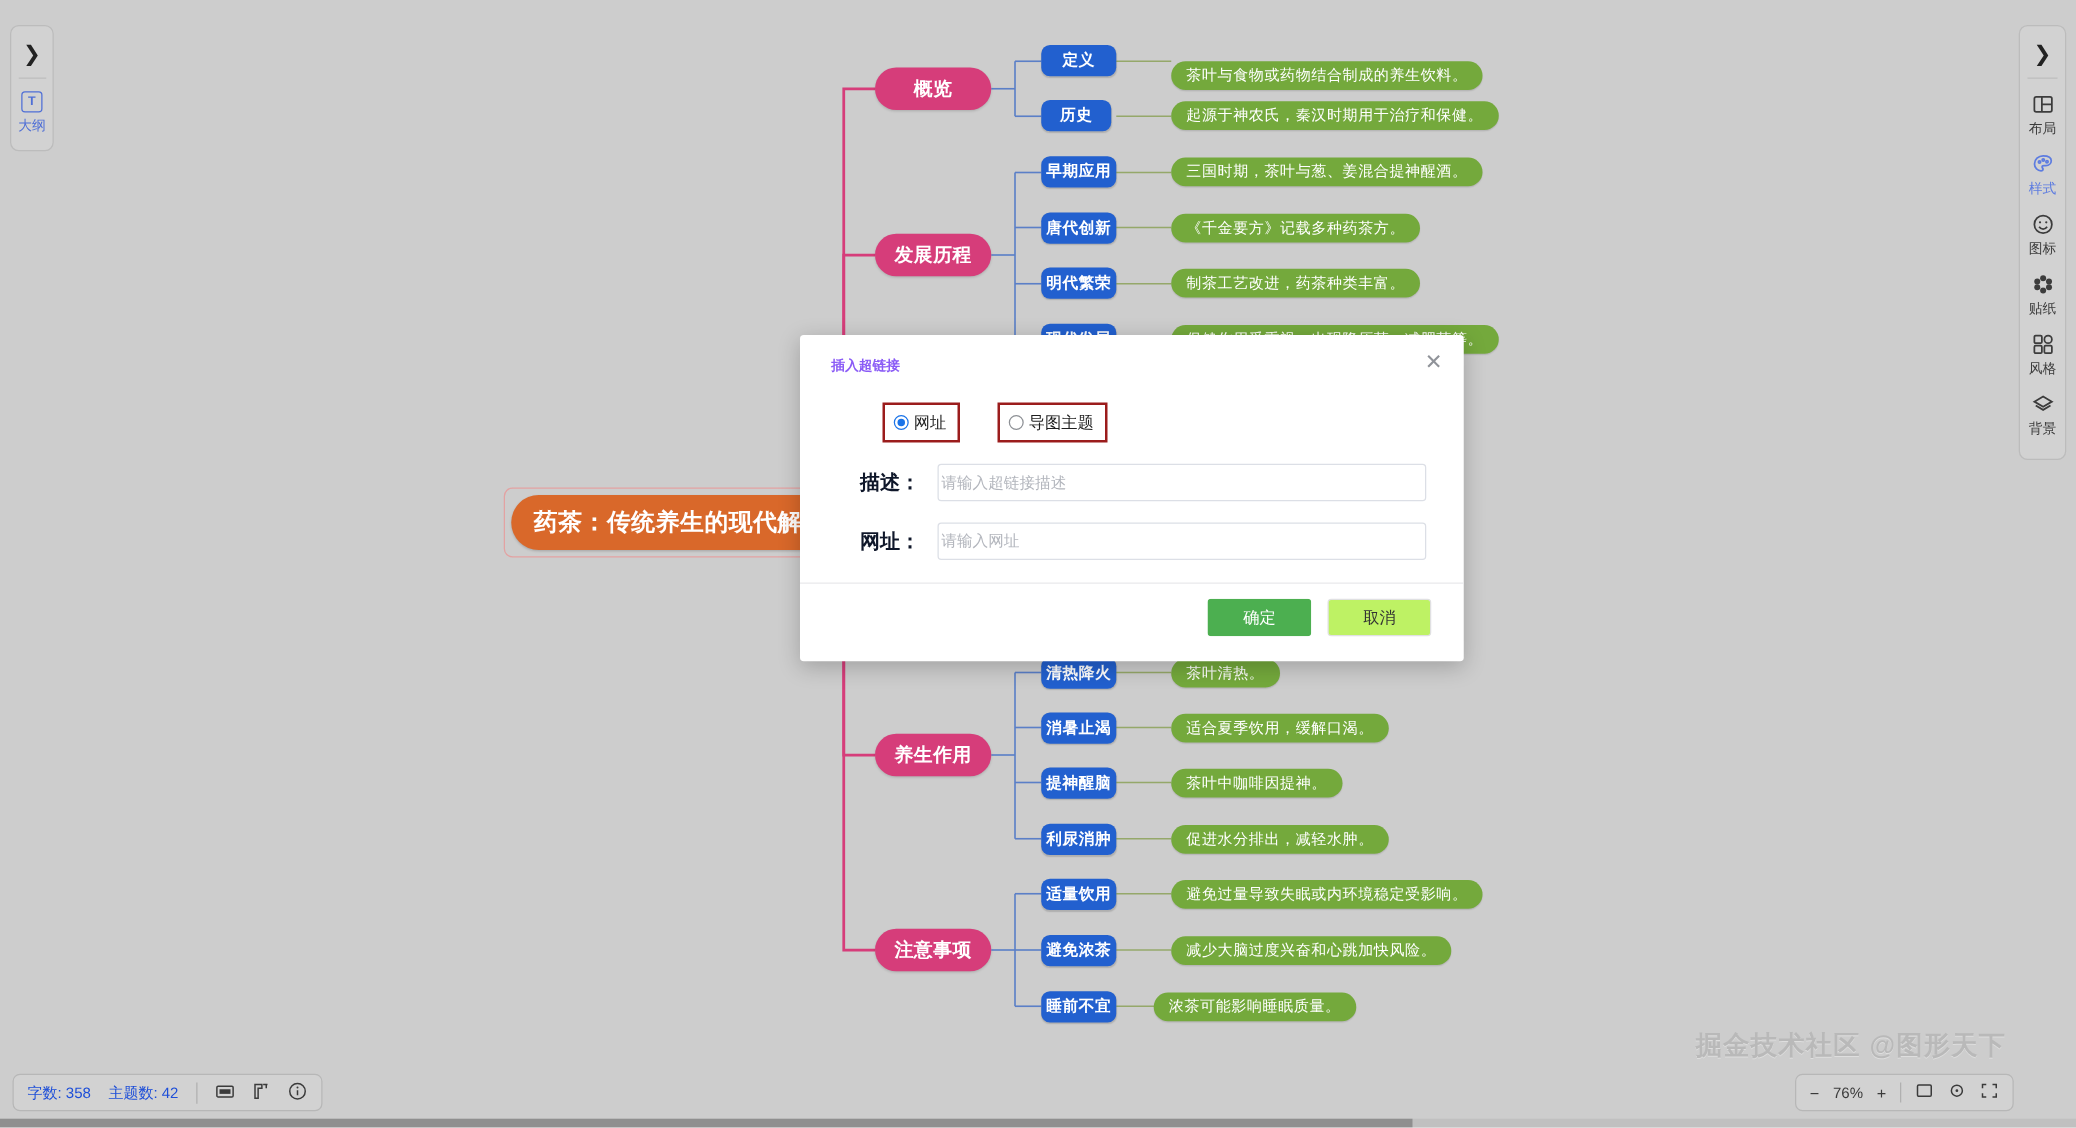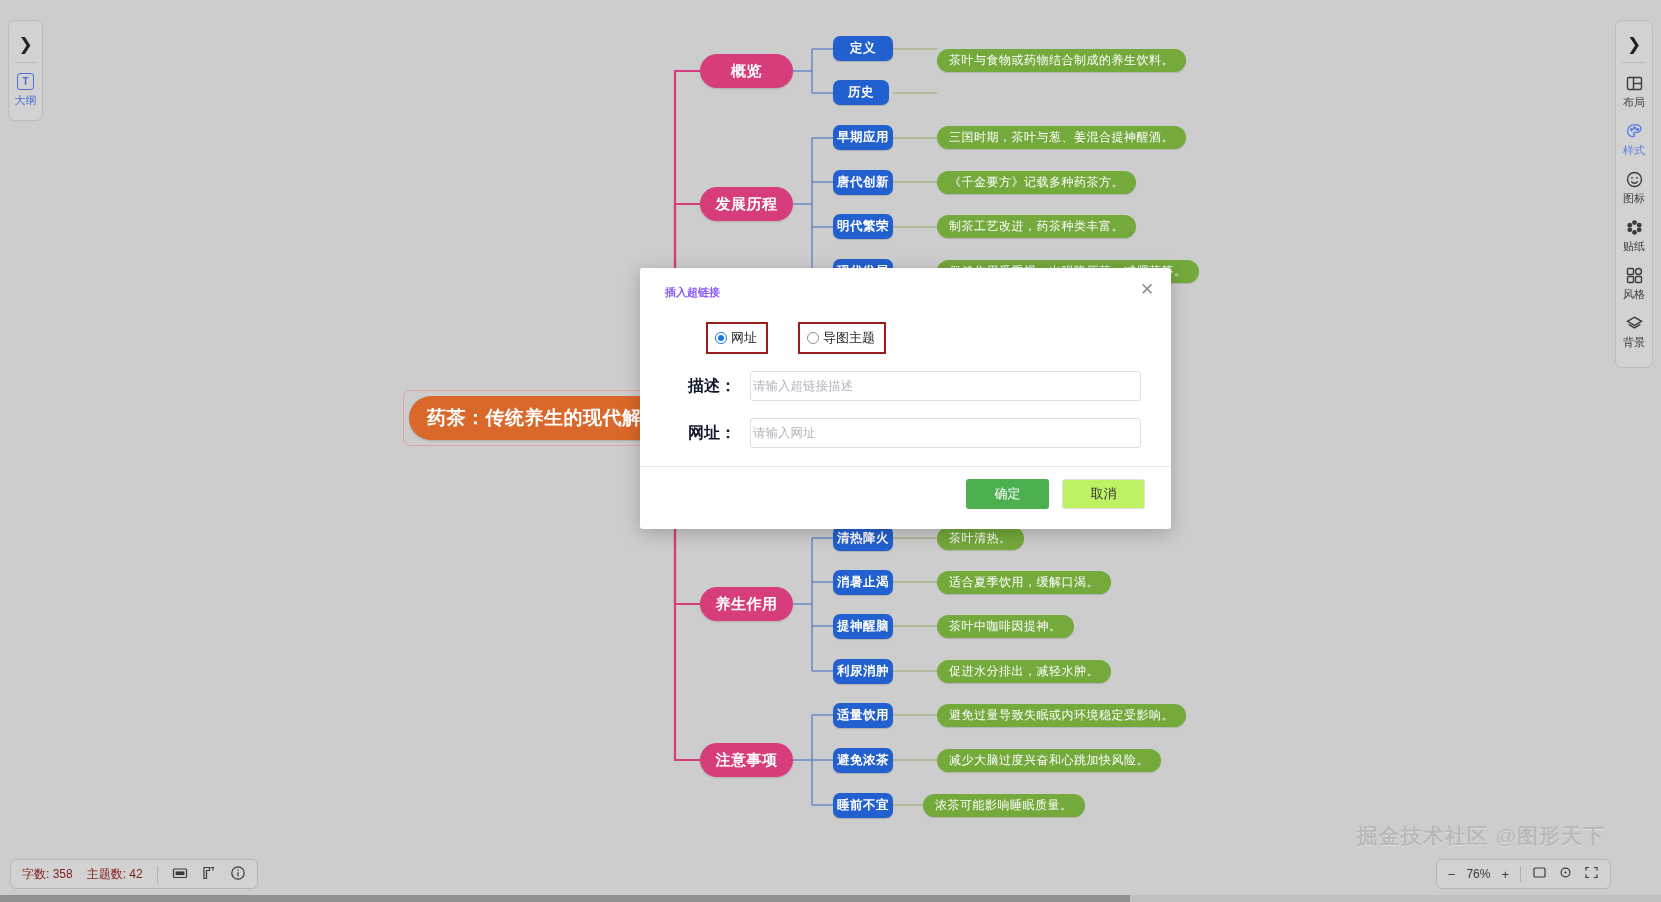--- a/index.html
+++ b/index.html
@@ -125,21 +125,21 @@
 
   
   #statusbar {
     position: absolute; left: 10px; bottom: 13px;
     height: 30px;
     background: #d2d2d2;
     border: 1px solid #b7b7b7;
     border-radius: 6px;
     display: flex; align-items: center;
     padding: 0 11px;
-    font-size: 12px; color: #7f1d1d;
+    font-size: 12px; color: #1d4ed8;
     gap: 14px;
   }
   #statusbar .sdiv { width:1px; height: 17px; background: #b0b0b0; }
   #statusbar .sicons { display:flex; align-items:center; gap: 13px; }
 
   
   #zoombar {
     position: absolute; right: 50px; bottom: 13px;
     height: 30px;
     background: #d2d2d2;
@@ -298,20 +298,21 @@
     </svg>
 
     <div class="root-wrap" style="left:403px; top:390px;">
       <div class="node node-root" style="position:relative;">药茶：传统养生的现代解读</div>
     </div>
 
     <div class="node node-main" style="left:700px; top:54px; width:93px;">概览</div>
     <div class="node node-sub" style="left:833px; top:36px; width:60px;">定义</div>
     <div class="node node-leaf" style="left:937px; top:37px;margin-top:12px;">茶叶与食物或药物结合制成的养生饮料。</div>
     <div class="node node-sub" style="left:833px; top:80px; width:56px;">历史</div>
+    <div class="node node-leaf" style="left:937px; top:81px;">起源于神农氏，秦汉时期用于治疗和保健。</div>
 
     <div class="node node-main" style="left:700px; top:187px; width:93px;">发展历程</div>
     <div class="node node-sub" style="left:833px; top:125px; width:60px;">早期应用</div>
     <div class="node node-leaf" style="left:937px; top:126px;">三国时期，茶叶与葱、姜混合提神醒酒。</div>
     <div class="node node-sub" style="left:833px; top:170px; width:60px;">唐代创新</div>
     <div class="node node-leaf" style="left:937px; top:171px;">《千金要方》记载多种药茶方。</div>
     <div class="node node-sub" style="left:833px; top:214px; width:60px;">明代繁荣</div>
     <div class="node node-leaf" style="left:937px; top:215px;">制茶工艺改进，药茶种类丰富。</div>
     <div class="node node-sub" style="left:833px; top:259px; width:60px;">现代发展</div>
     <div class="node node-leaf" style="left:937px; top:260px;">保健作用受重视，出现降压茶、减肥茶等。</div>

